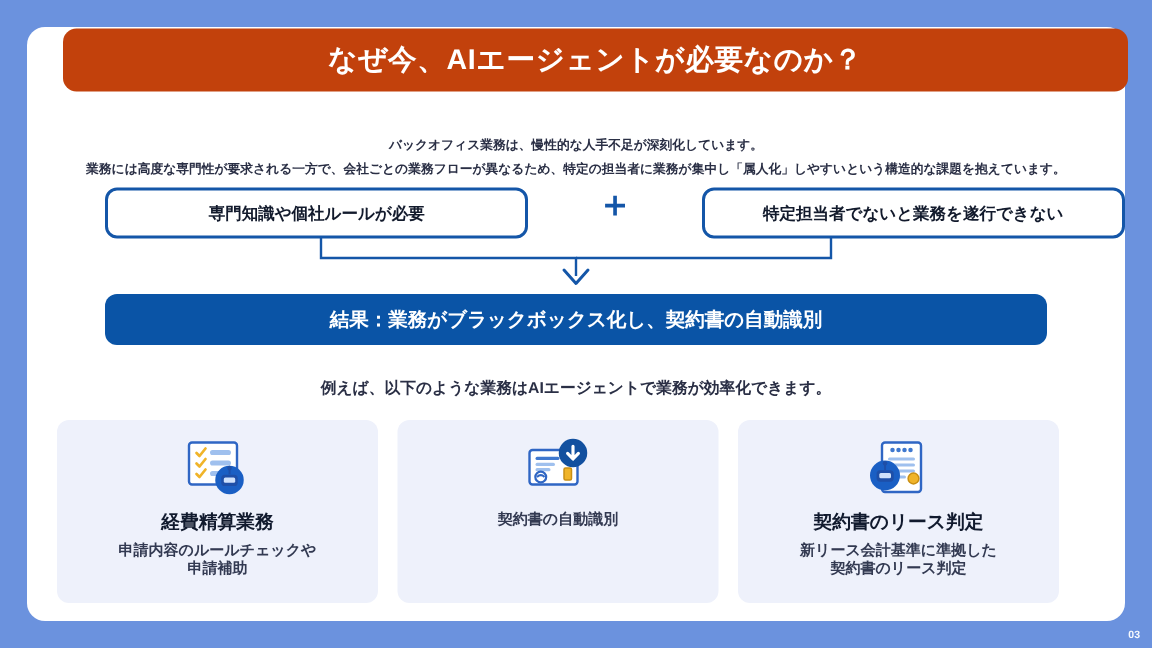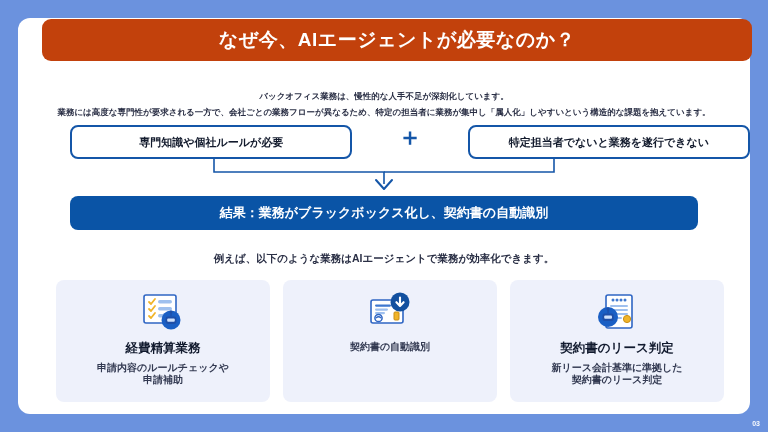--- a/index.html
+++ b/index.html
@@ -74,21 +74,21 @@
     color:#ffffff;font-size:13px;font-weight:bold;white-space:nowrap;
   }
   
   .example-line{
     position:absolute;left:18px;top:252px;width:732px;
     text-align:center;
     font-size:10.5px;font-weight:bold;color:#2a2f45;
   }
   
   .cards{
-    position:absolute;left:56px;top:280px;width:668px;height:122px;
+    position:absolute;left:38px;top:280px;width:668px;height:122px;
     display:flex;justify-content:space-between;
   }
   .card{
     width:214px;height:122px;
     background:#eef1fb;border-radius:8px;
     display:flex;flex-direction:column;align-items:center;
     box-sizing:border-box;padding-top:10px;
   }
   .card-icon{height:46px;display:flex;align-items:center;justify-content:center;}
   .card-title{

